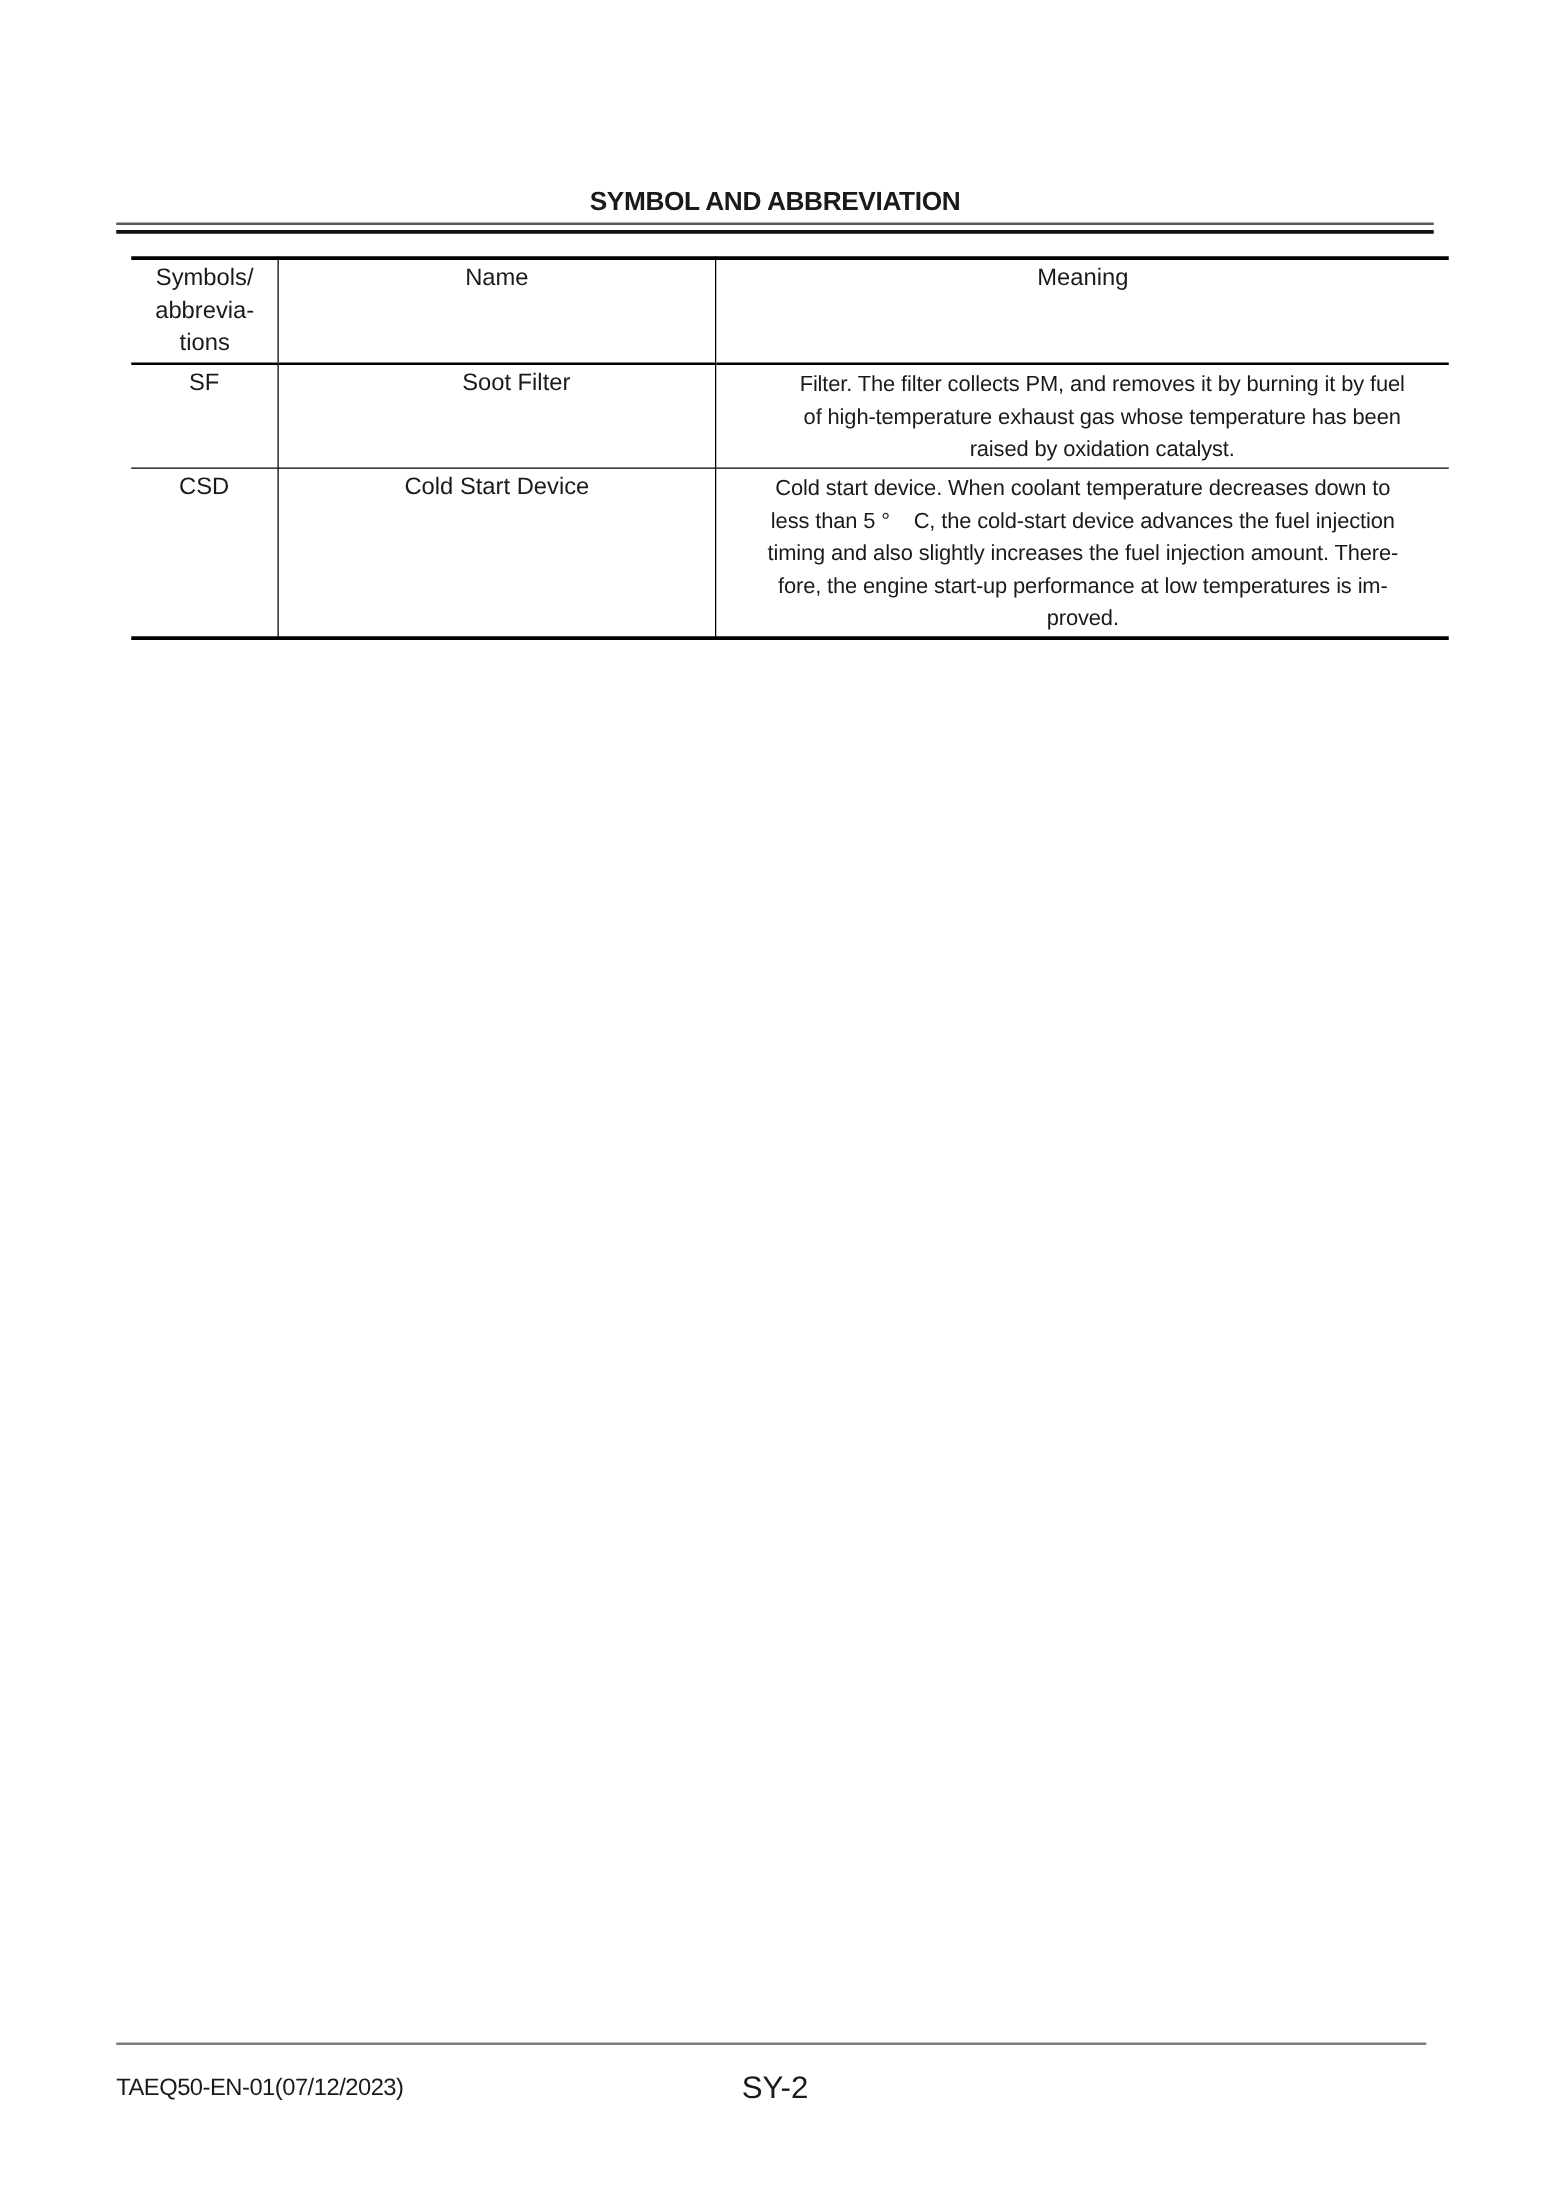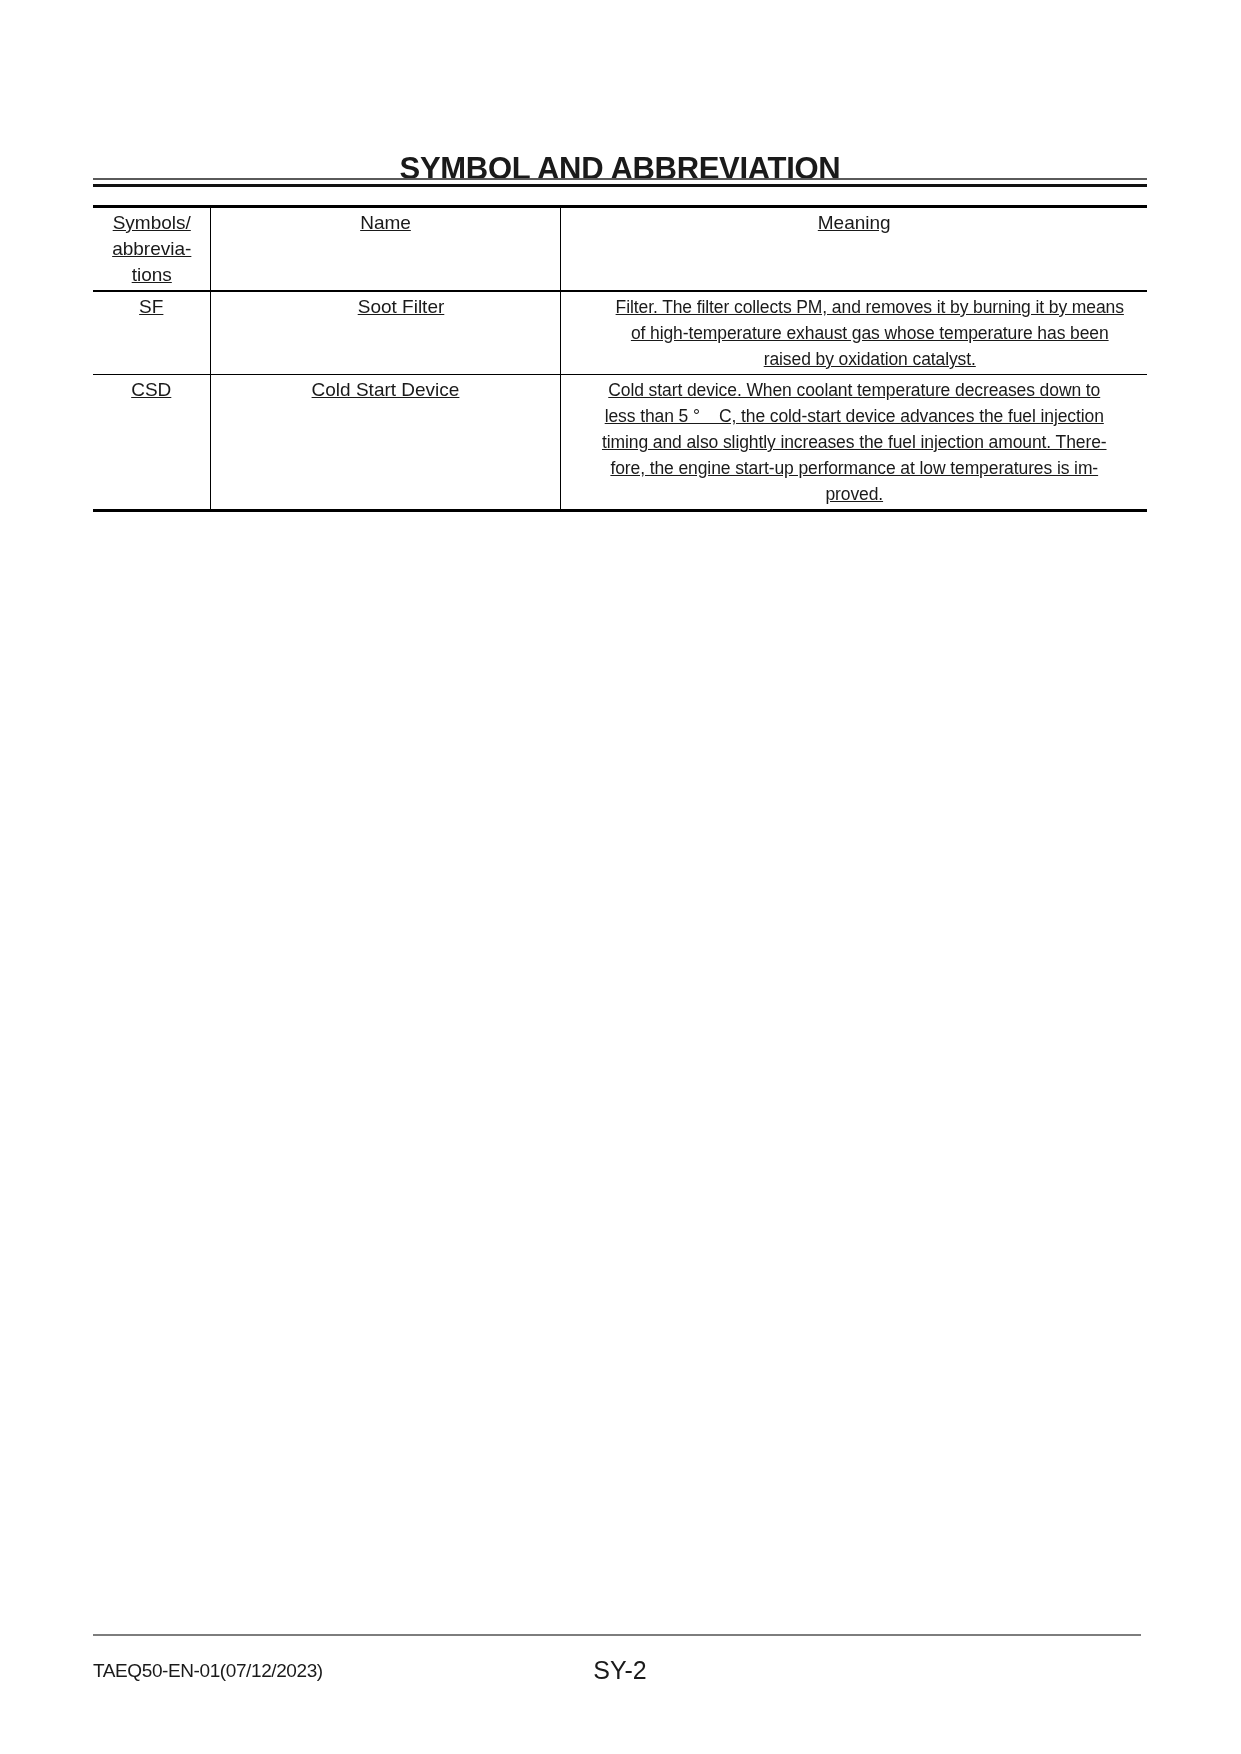--- a/index.html
+++ b/index.html
@@ -20,45 +20,44 @@
     left: 93px;
     width: 1054px;
     top: 0;
   }
   .page-title {
     position: absolute;
     top: 131px;
     left: 0;
     width: 1054px;
     text-align: center;
-    font-size: 31px;
+    font-size: 21px;
     font-weight: bold;
     letter-spacing: -0.3px;
     line-height: 33px;
     white-space: nowrap;
   }
   .double-rule {
     position: absolute;
     top: 178px;
     left: 0;
     width: 1054px;
     height: 4px;
     border-top: 2px solid #5a5a5a;
     border-bottom: 3px solid #111111;
   }
   table.abbr-table {
     position: absolute;
     top: 205px;
-    left: 0;
+    left: 12px;
     width: 1054px;
     border-collapse: collapse;
     table-layout: fixed;
     border-top: 3px solid #000000;
     border-bottom: 3px solid #000000;
-    text-decoration: underline;
   }
   .abbr-table col.c1 { width: 117px; }
   .abbr-table col.c2 { width: 350px; }
   .abbr-table col.c3 { width: 587px; }
   .abbr-table th, .abbr-table td {
     vertical-align: top;
     font-weight: normal;
     padding: 2px 4px 2px 5px;
     box-sizing: border-box;
   }
@@ -134,21 +133,21 @@
 abbrevia-
 tions</th>
         <th class="v-div">Name</th>
         <th>Meaning</th>
       </tr>
     </thead>
     <tbody>
       <tr class="row-sf">
         <td class="symbol-cell v-div">SF</td>
         <td class="name-cell v-div">Soot Filter</td>
-        <td class="meaning-cell">Filter. The filter collects PM, and removes it by burning it by means
+        <td class="meaning-cell">Filter. The filter collects PM, and removes it by burning it by fuel
 of high-temperature exhaust gas whose temperature has been
 raised by oxidation catalyst.</td>
       </tr>
       <tr class="row-csd">
         <td class="symbol-cell v-div">CSD</td>
         <td class="name-cell v-div">Cold Start Device</td>
         <td class="meaning-cell">Cold start device. When coolant temperature decreases down to
 less than 5 °    C, the cold-start device advances the fuel injection
 timing and also slightly increases the fuel injection amount. There-
 fore, the engine start-up performance at low temperatures is im-

